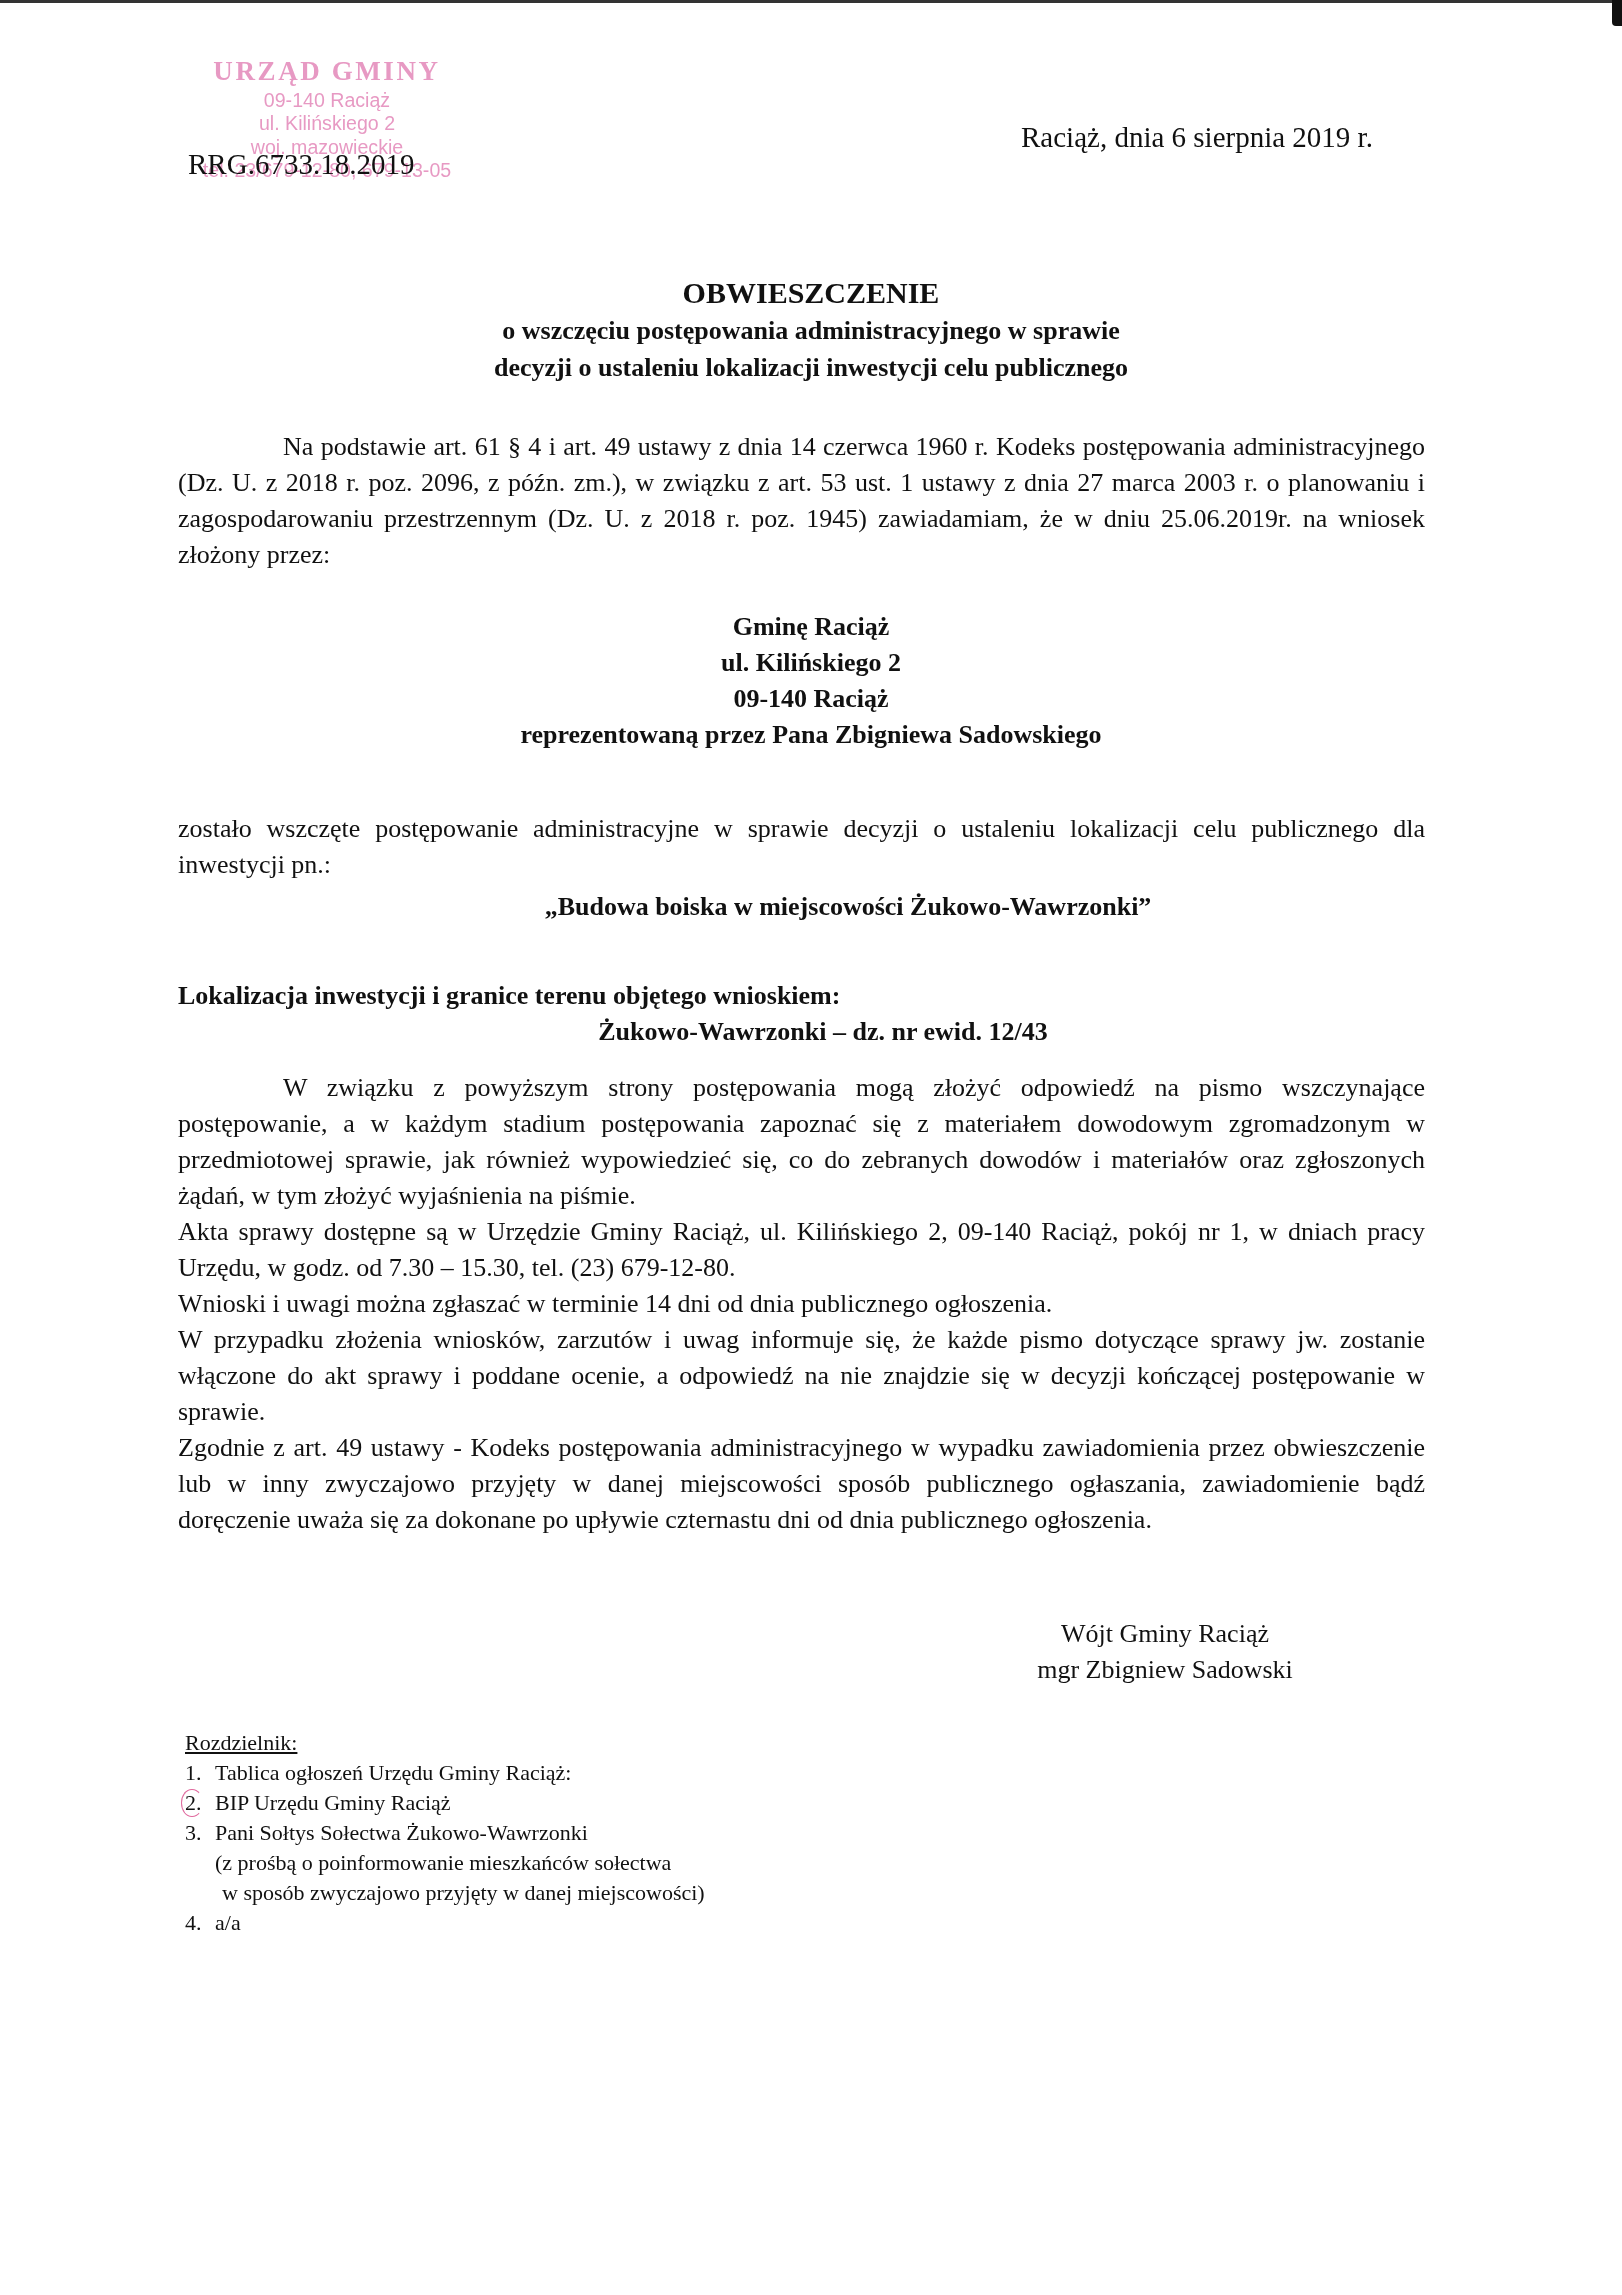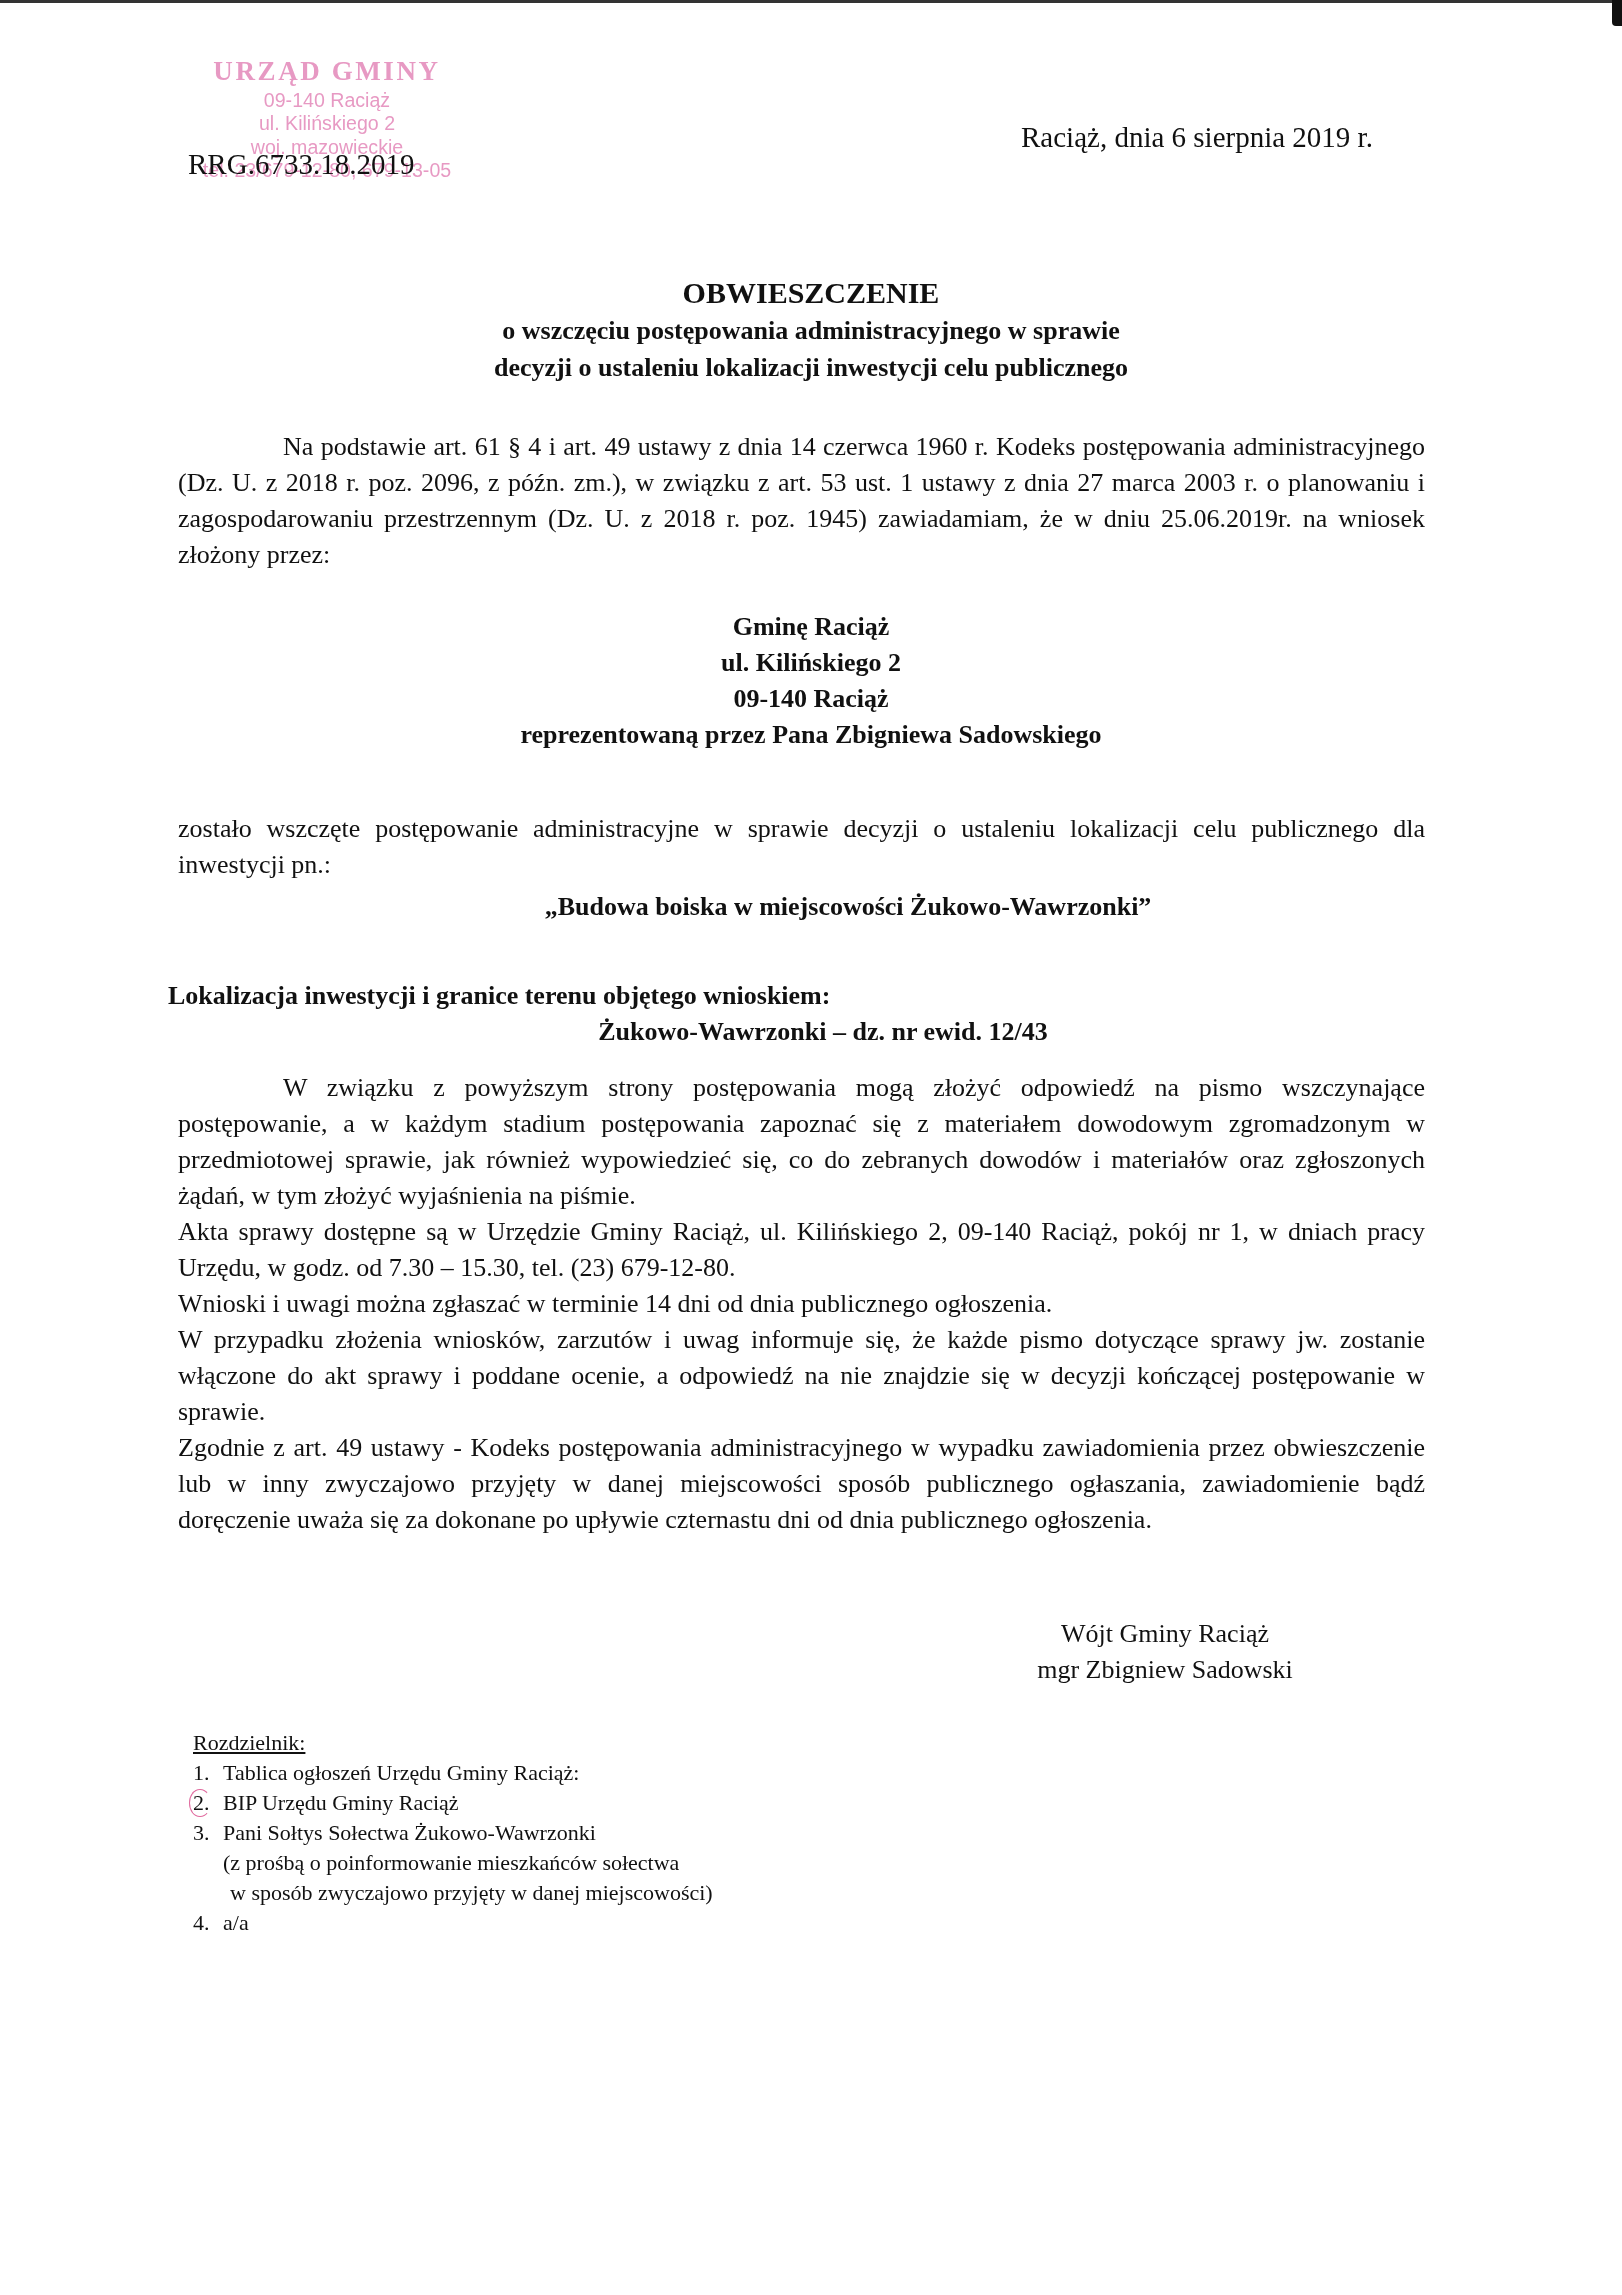--- a/index.html
+++ b/index.html
@@ -19,23 +19,23 @@
   .dateline { position: absolute; left: 1021px; top: 121px; font-size: 29px; }
   .title-block { position: absolute; left: 0; top: 265px; width: 1622px; text-align: center; font-weight: bold; }
   .title-block .t1 { font-size: 30px; line-height: 39px; margin-top: 8px; }
   .title-block .t2 { font-size: 26px; line-height: 37px; }
   .para {
     position: absolute; left: 178px; width: 1247px; font-size: 26px; line-height: 36px;
     text-align: justify; text-align-last: left;
   }
   .indent { text-indent: 105px; }
   .center-bold { position: absolute; left: 0; width: 1622px; text-align: center; font-weight: bold; font-size: 26px; line-height: 36px; }
-  .loc-head { position: absolute; left: 168px; width: 1247px; font-weight: bold; font-size: 26px; line-height: 36px; }
+  .loc-head { position: absolute; left: 178px; width: 1247px; font-weight: bold; font-size: 26px; line-height: 36px; }
   .sign { position: absolute; left: 982px; width: 366px; text-align: center; font-size: 26px; line-height: 36px; }
-  .distrib { position: absolute; left: 185px; top: 1728px; font-size: 22px; line-height: 30px; margin-left: 8px; }
+  .distrib { position: absolute; left: 185px; top: 1728px; font-size: 22px; line-height: 30px; }
   .distrib .head { text-decoration: underline; }
   .distrib .item { display: flex; }
   .distrib .num { width: 30px; position: relative; }
   .distrib .sub { padding-left: 30px; }
   .distrib .sub2 { padding-left: 37px; }
   .circle-mark { position: absolute; left: -3.9px; top: 1.3px; width: 19.6px; height: 26px; border: 1.3px solid #e06a9e; border-radius: 50%; border-right-color: transparent; }
 </style>
 </head>
 <body>
 

